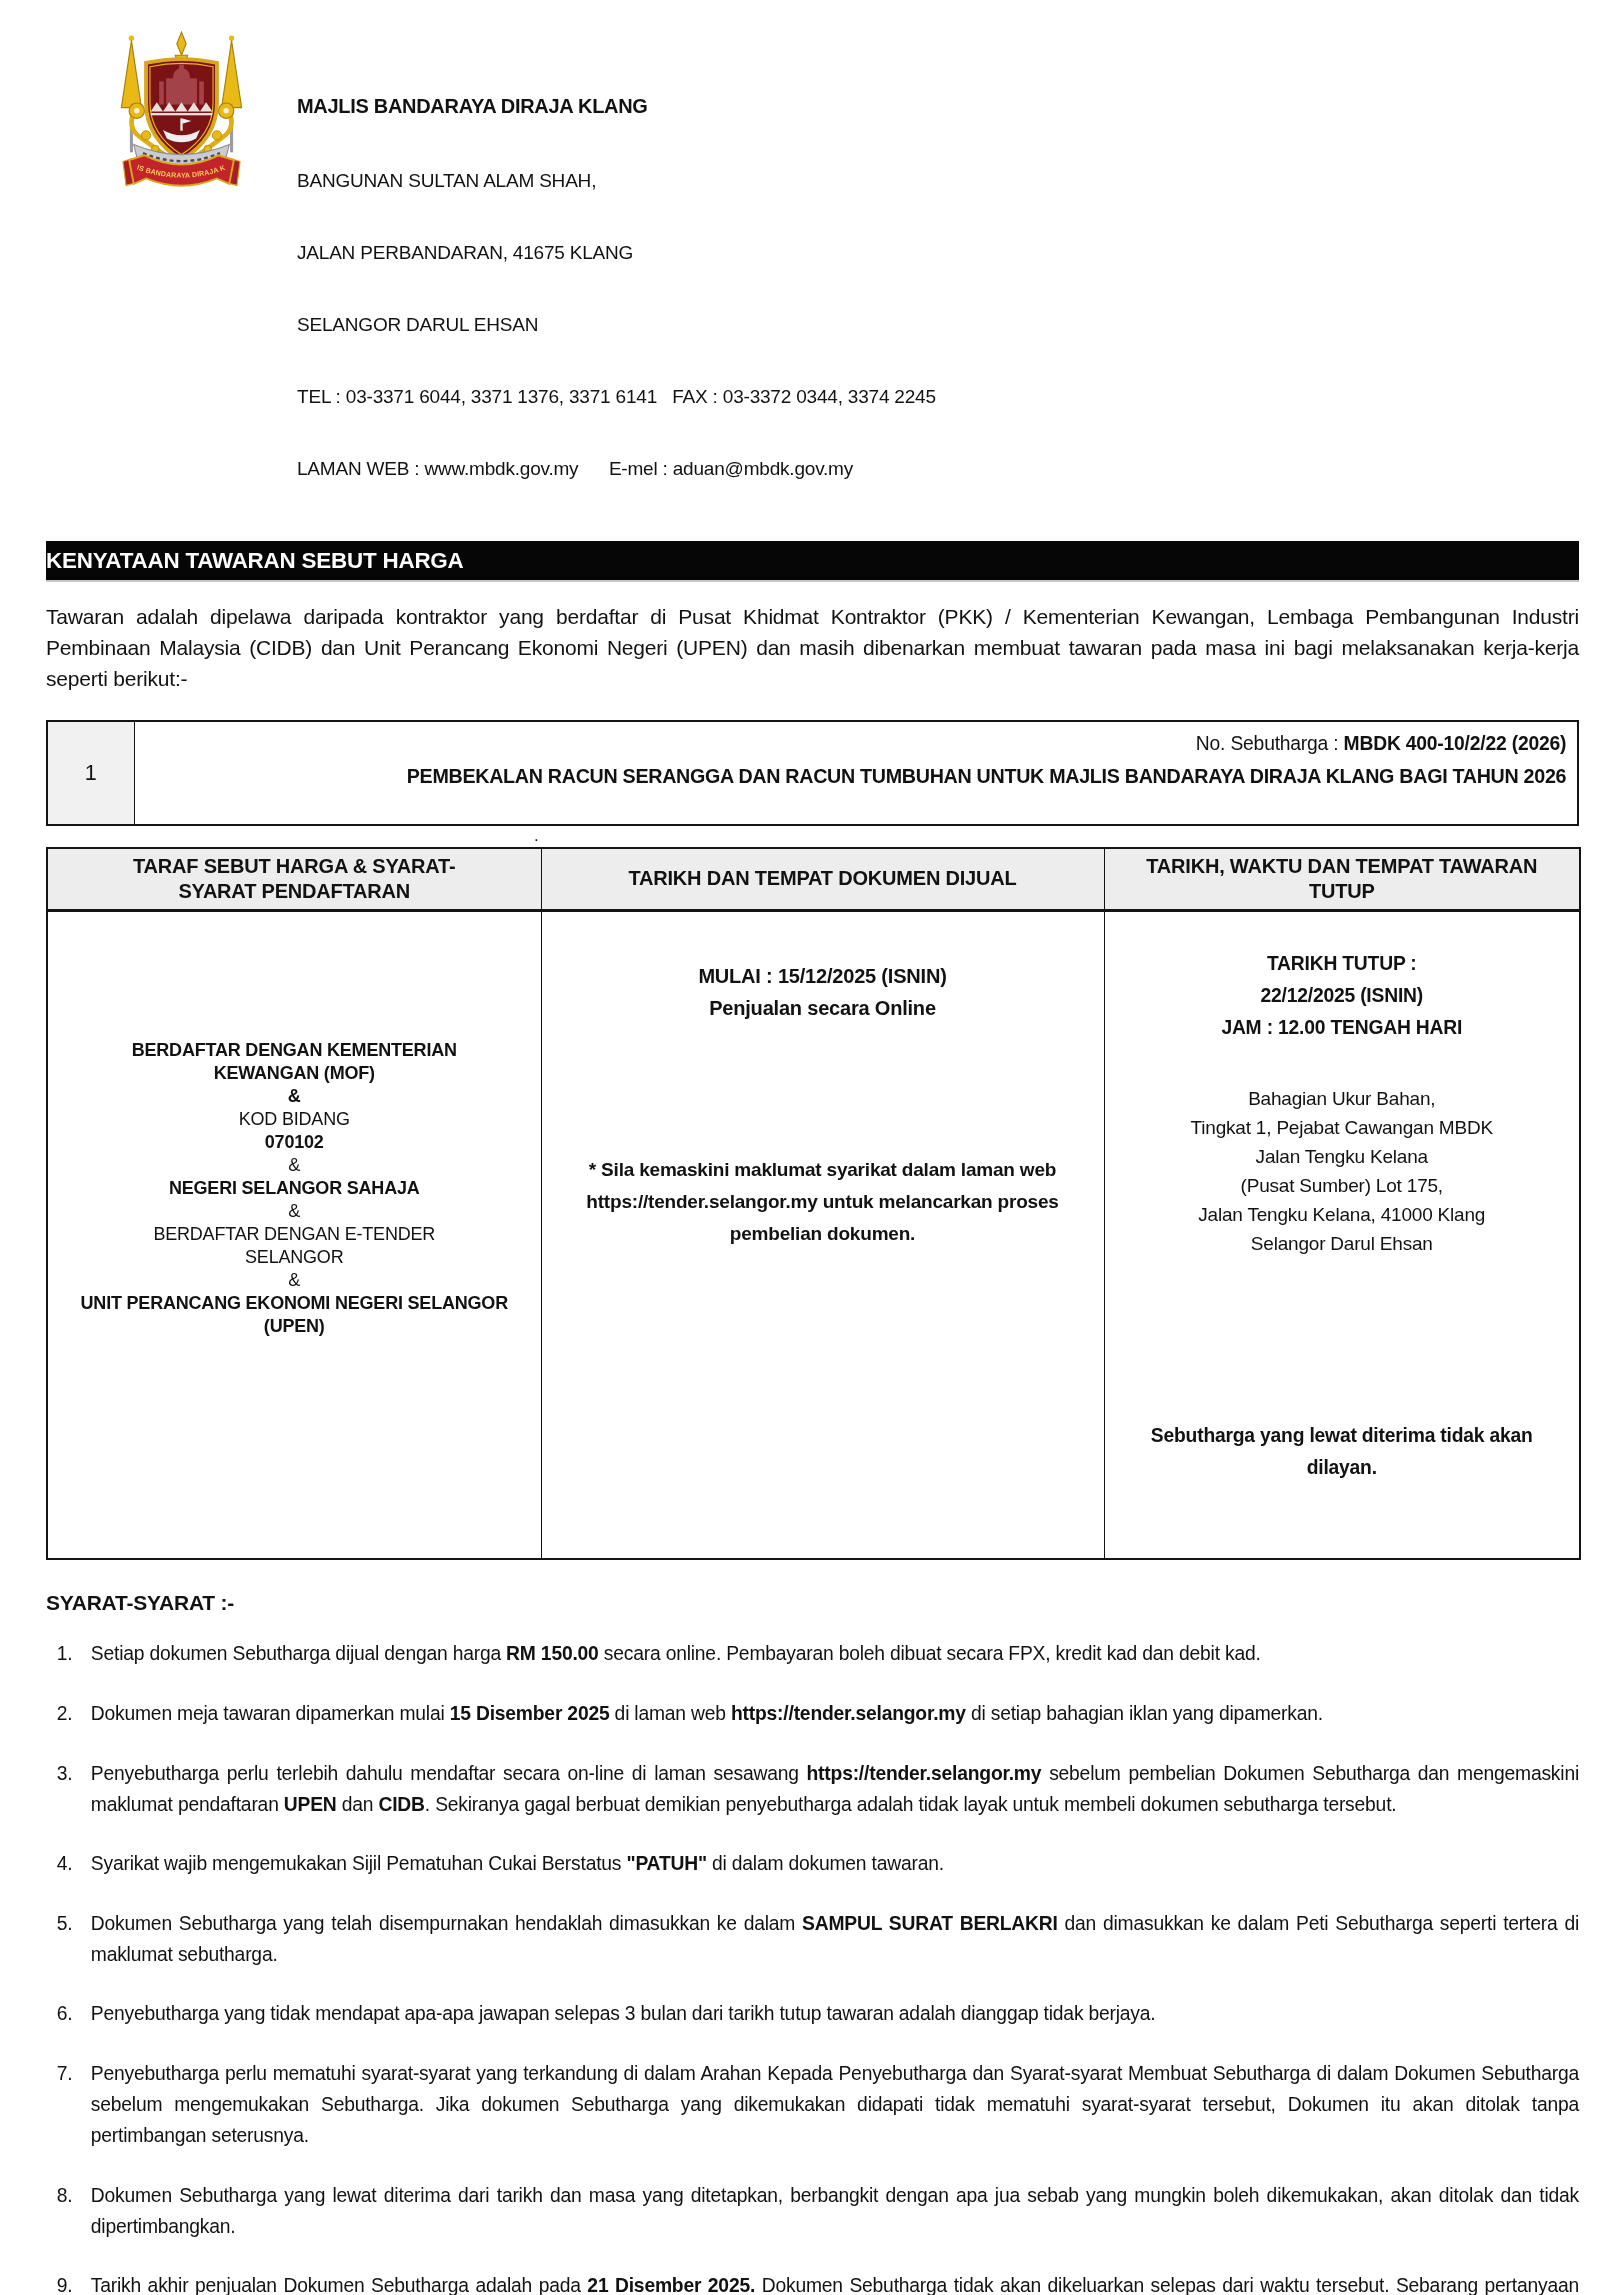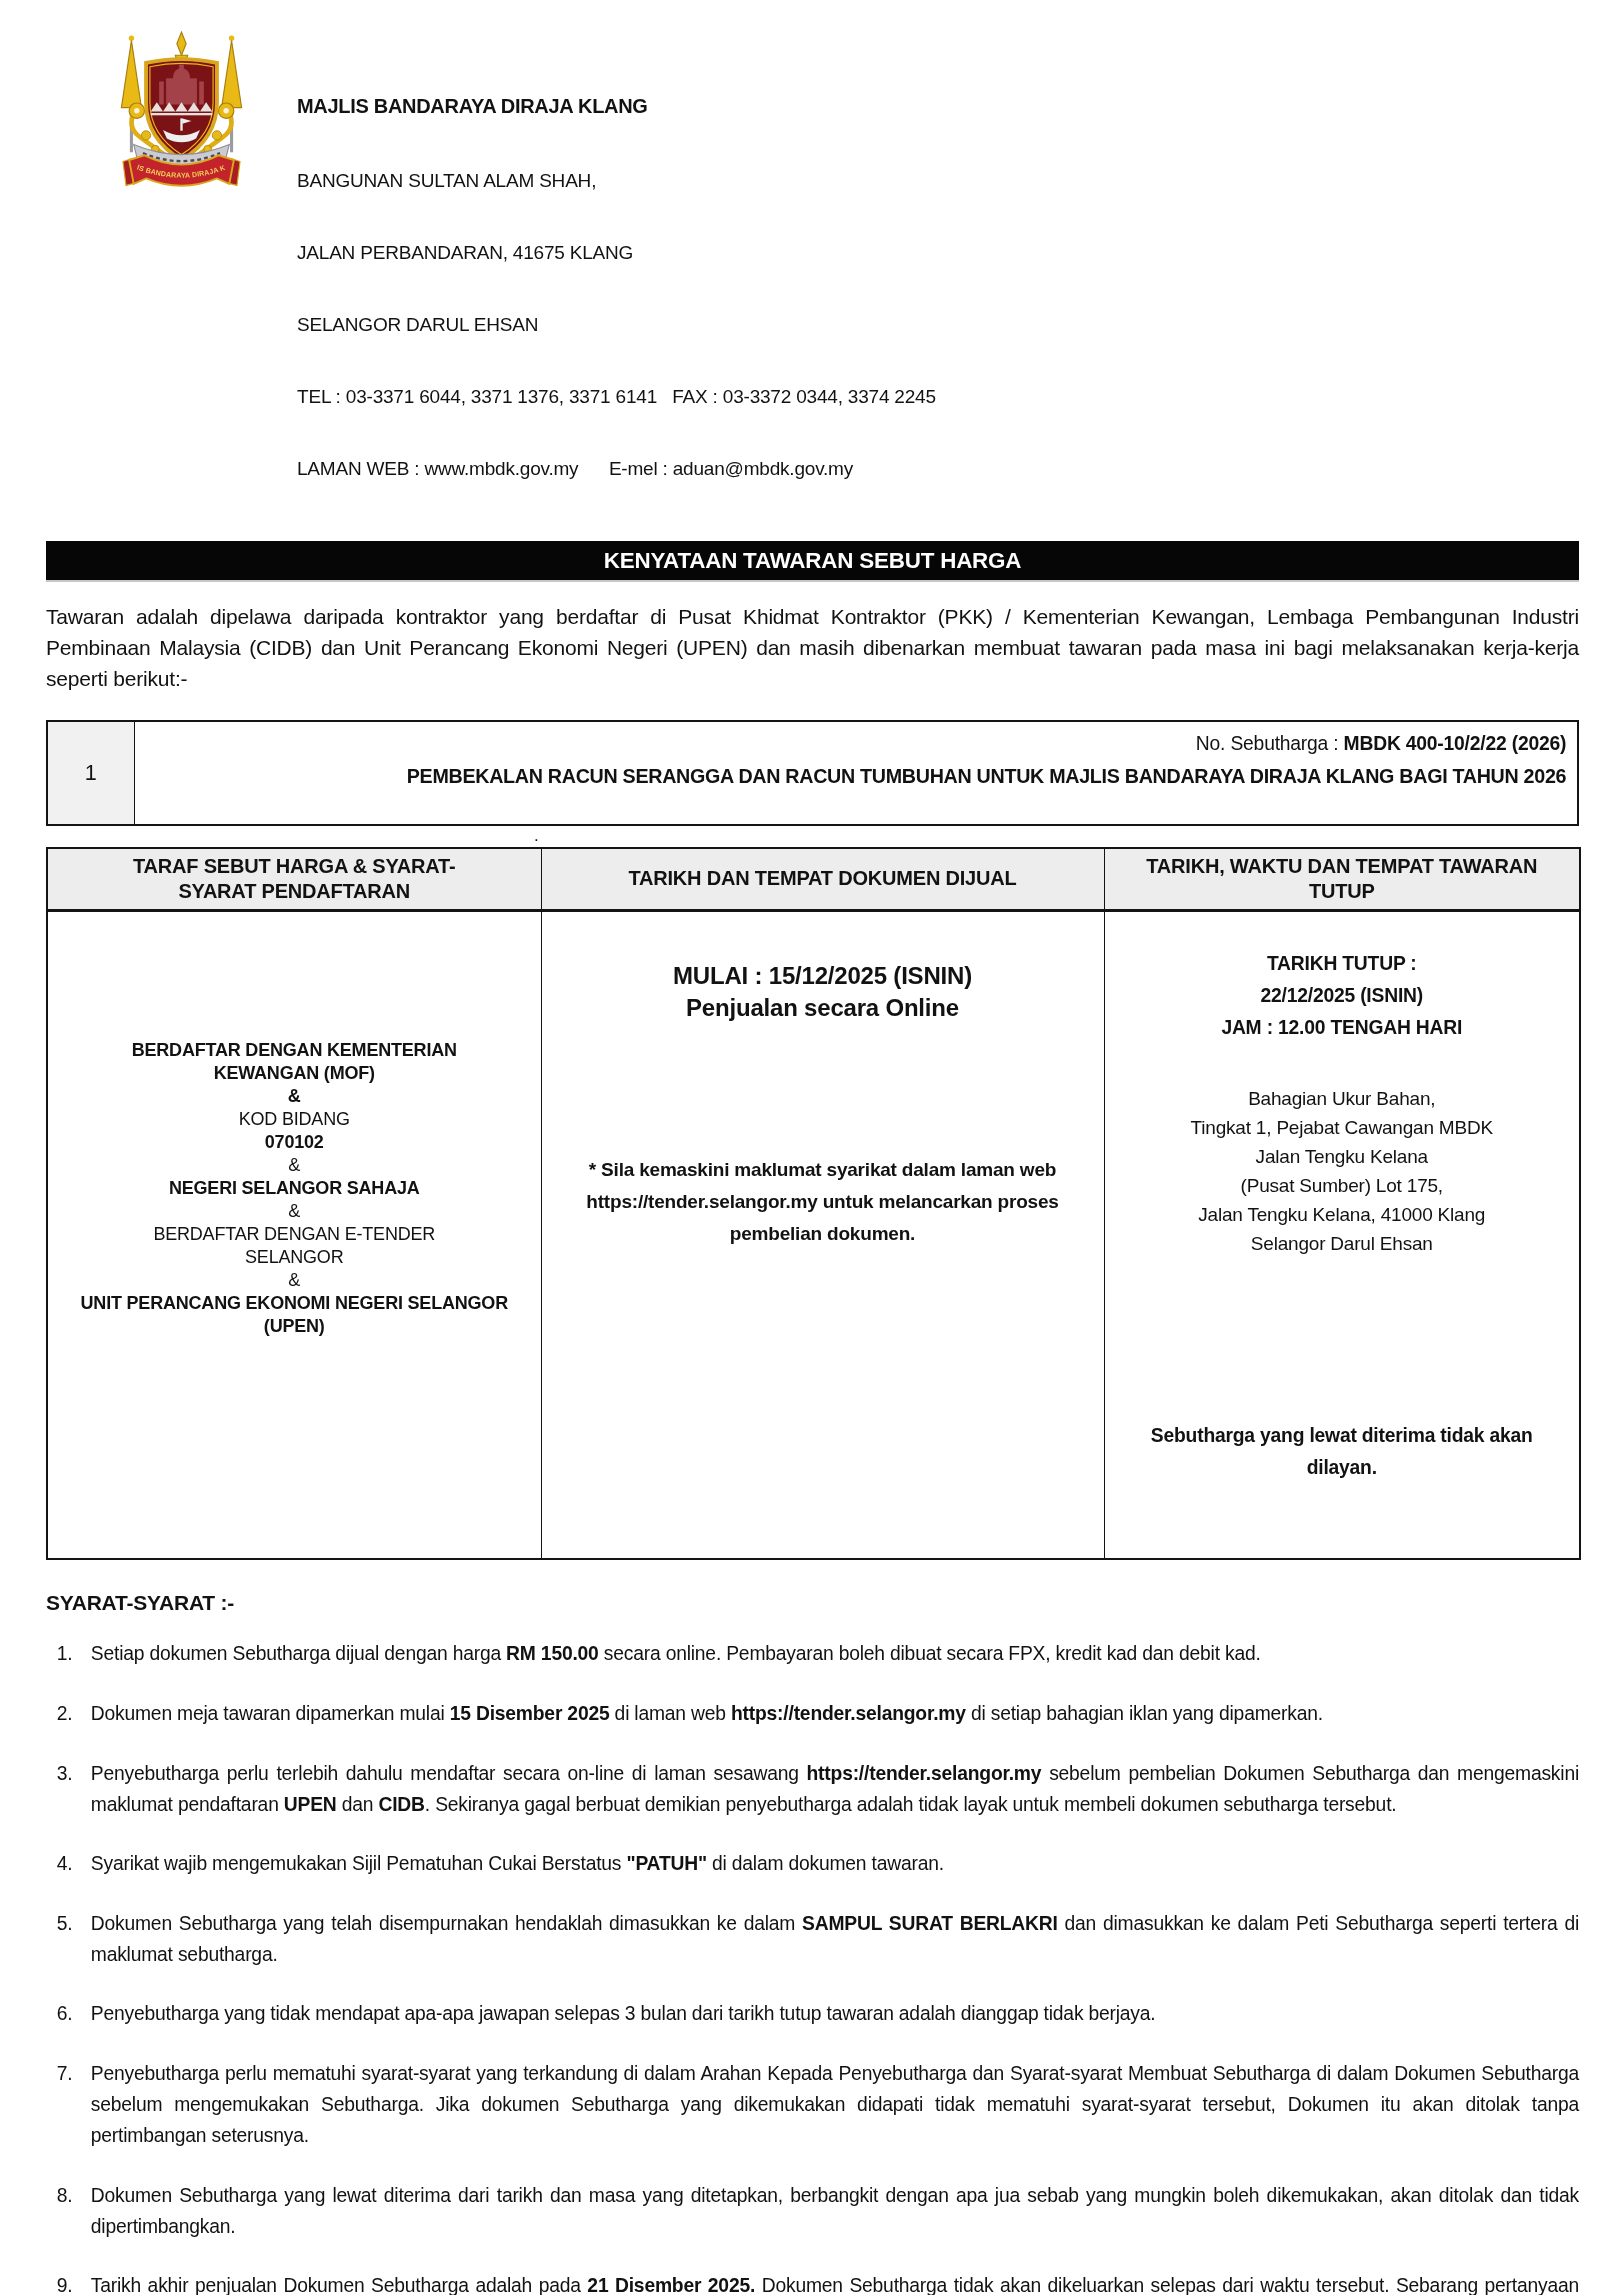--- a/index.html
+++ b/index.html
@@ -11,21 +11,21 @@
   }
   b{font-weight:bold;}
   
   .org-header{display:flex;gap:40px;margin-left:60px;}
   .logo-box{width:151px;height:164px;flex:0 0 auto;}
   .org-info{padding-top:15.4px;font-size:19px;line-height:24px;white-space:pre-wrap;}
   .org-name{font-weight:bold;font-size:20px;letter-spacing:-0.3px;margin-bottom:2.3px;}
   
   .title-bar{
     margin-top:12.4px;background:#060606;color:#ffffff;font-weight:bold;font-size:22.4px;
-    text-align:center;padding:7px 0 6.2px;border-bottom:2.3px solid #c7c7c7;letter-spacing:-0.2px;
+    text-align:left;padding:7px 0 6.2px;border-bottom:2.3px solid #c7c7c7;letter-spacing:-0.2px;
   }
   
   .intro{font-size:21px;line-height:31px;text-align:justify;margin:18.5px 0 0 0;}
   
   table{width:100%;border-collapse:collapse;table-layout:fixed;}
   .jobs-table{margin-top:26px;border:2.3px solid #141414;}
   .jobs-table th,.jobs-table td{border:1.9px solid #141414;}
   .jobs-table th{background:#ededed;font-size:21.6px;font-weight:bold;height:37px;padding:1.5px;border-bottom-width:3.1px;}
   .bil-col{width:87px;}
   .bil-cell{background:#f1f1f1;text-align:center;font-size:21.6px;vertical-align:middle;}
@@ -36,21 +36,21 @@
   .details-table th,.details-table td{border:1.9px solid #141414;}
   .details-table th{background:#ededed;font-weight:bold;font-size:20px;height:62px;vertical-align:middle;text-align:center;padding:3.1px;border-bottom-width:3.1px;letter-spacing:-0.2px;}
   .details-table th .hwrap{display:inline-block;line-height:25.5px;}
   .th-taraf .hwrap{max-width:324px;}
   .th-tutup .hwrap{max-width:417px;}
   .details-table td{background:#fff;height:649px;vertical-align:top;text-align:center;font-size:19px;line-height:31px;padding:0 14px;}
   .col-taraf{width:494px;} .col-dijual{width:563px;} .col-tutup{width:476px;}
   .taraf-block{padding-top:127px;font-size:18px;line-height:23px;}
   .taraf-block .ln{margin:0 auto;}
   .ln-w520{max-width:401px;} .ln-w450{max-width:347px;} .ln-w560{max-width:432px;font-weight:bold;}
-  .dijual-top{padding-top:48px;font-weight:bold;font-size:24px;line-height:32px;}
+  .dijual-top{padding-top:48px;font-weight:bold;font-size:20px;line-height:32px;}
   .dijual-note{margin:130px auto 0;font-weight:bold;font-size:19px;line-height:32px;max-width:510px;}
   .tutup-top{padding-top:36px;font-weight:bold;font-size:19.3px;line-height:32px;}
   .tutup-address{margin-top:40px;font-size:19px;line-height:29px;}
   .tutup-note{margin:162px auto 0;font-weight:bold;font-size:19.3px;line-height:32px;max-width:463px;}
   
   .syarat-title{margin:31px 0 0 0;font-size:21px;font-weight:bold;letter-spacing:-0.2px;}
   .conditions{list-style:none;margin:23px 0 0 0;padding:0;}
   .cond-item{display:flex;margin:0 0 28.6px 10.8px;font-size:19.3px;line-height:31px;}
   .cond-num{flex:0 0 34px;}
   .cond-text{flex:1;text-align:justify;}

